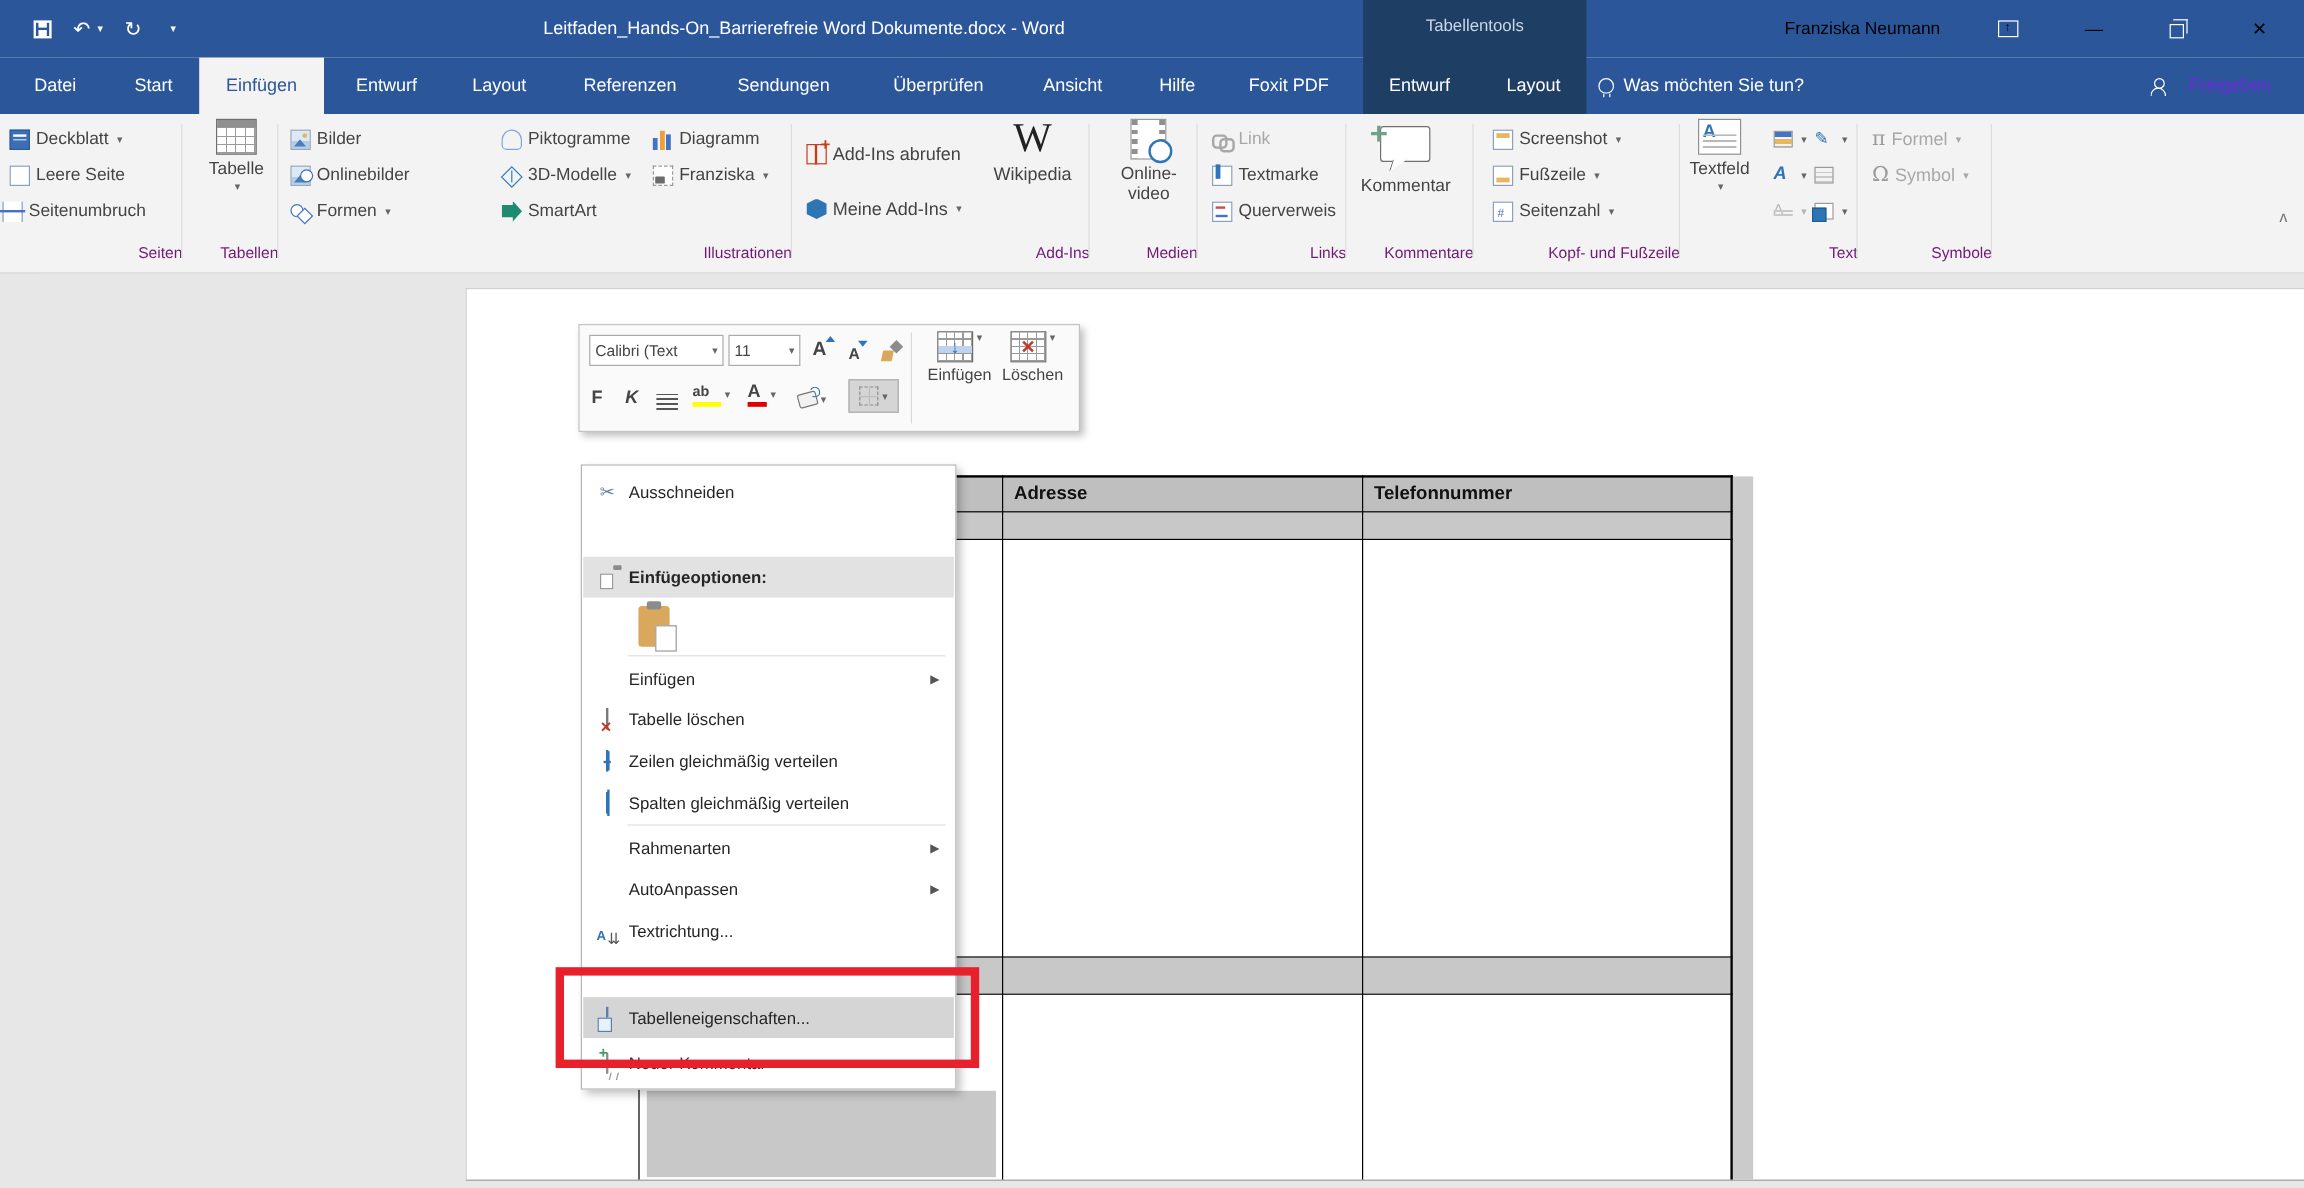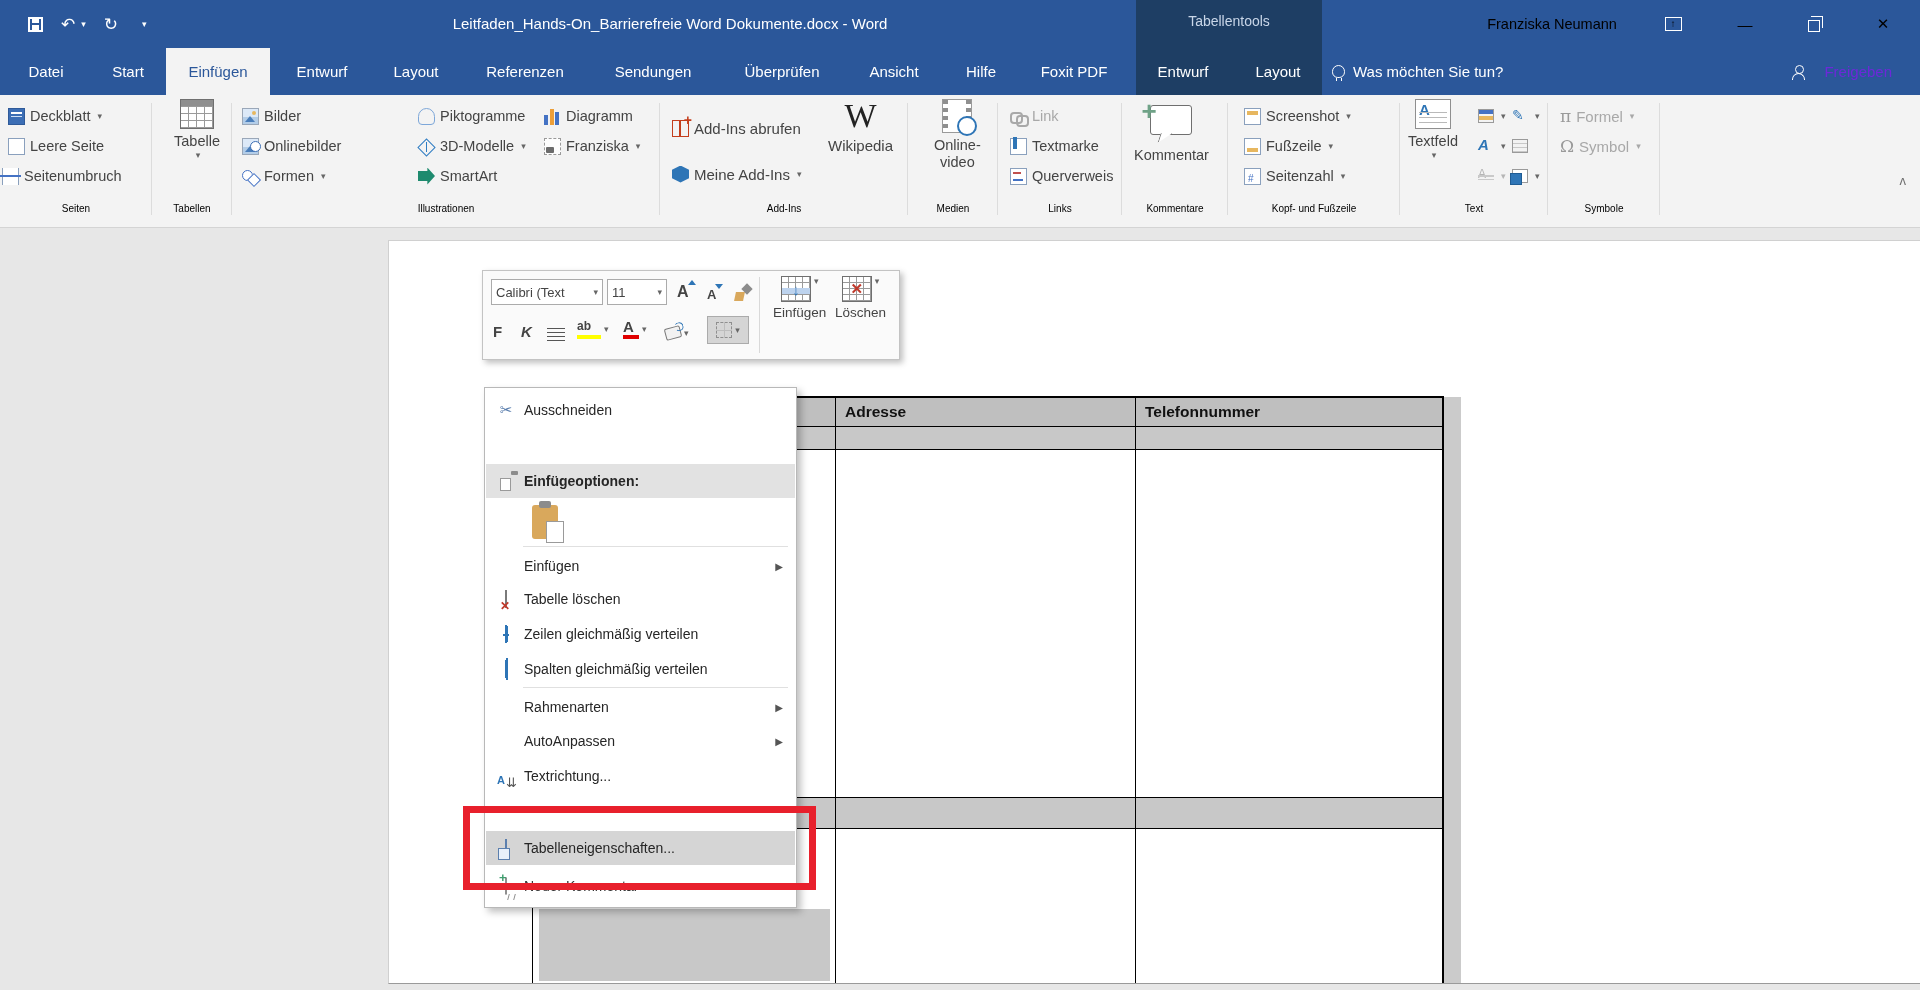--- a/index.html
+++ b/index.html
@@ -35,21 +35,21 @@
   .bulb:after { content:""; position:absolute; left:3px; bottom:-4px; width:4px; height:3px; border-left:1.5px solid #fff; border-right:1.5px solid #fff; }
   .share { position:absolute; right:28px; top:0; height:47px; display:flex; align-items:center; gap:19px; color:#6d28d9; font-size:15px; }
   .person { width:13px; height:13px; position:relative; }
   .person:before { content:""; position:absolute; left:3px; top:0; width:7px; height:7px; border:1.5px solid #fff; border-radius:50%; }
   .person:after { content:""; position:absolute; left:0; bottom:-2px; width:11px; height:6px; border:1.5px solid #fff; border-bottom:none; border-radius:7px 7px 0 0; }
 
   
   .ribbon { position:absolute; left:0; top:95px; width:1920px; height:133px; background:#f3f3f3; border-bottom:1px solid #d4d4d4; }
   .rgroup { position:absolute; top:0; height:133px; }
   .gsep { position:absolute; right:0; top:8px; height:112px; width:1px; background:#dcdcdc; }
-  .glabel { position:absolute; top:108px; left:0; width:100%; text-align:center; font-size:10px; color:#000000; white-space:nowrap; }
+  .glabel { position:absolute; top:108px; left:0; width:100%; text-align:right; font-size:13px; color:#701a75; white-space:nowrap; }
   .rrow { position:absolute; height:26px; display:flex; align-items:center; gap:5px; font-size:14.5px; color:#444; white-space:nowrap; cursor:default; }
   .r1 { top:8px; } .r2 { top:38px; } .r3 { top:68px; }
   .caret { font-size:9px; color:#666; margin-left:2px; }
   .disabled { color:#a8a8a8 !important; }
   .bigbtn { position:absolute; top:4px; display:flex; flex-direction:column; align-items:center; font-size:14.5px; color:#444; cursor:default; }
   .bigbtn .lbl { margin-top:4px; line-height:17px; text-align:center; }
   
   .i16 { width:17px; height:17px; position:relative; flex:none; }
   .page-ico { border:1px solid #8aa0bd; background:#fff; }
   .page-ico.blue { background:#3c6eb5; border-color:#2f5a99; }

